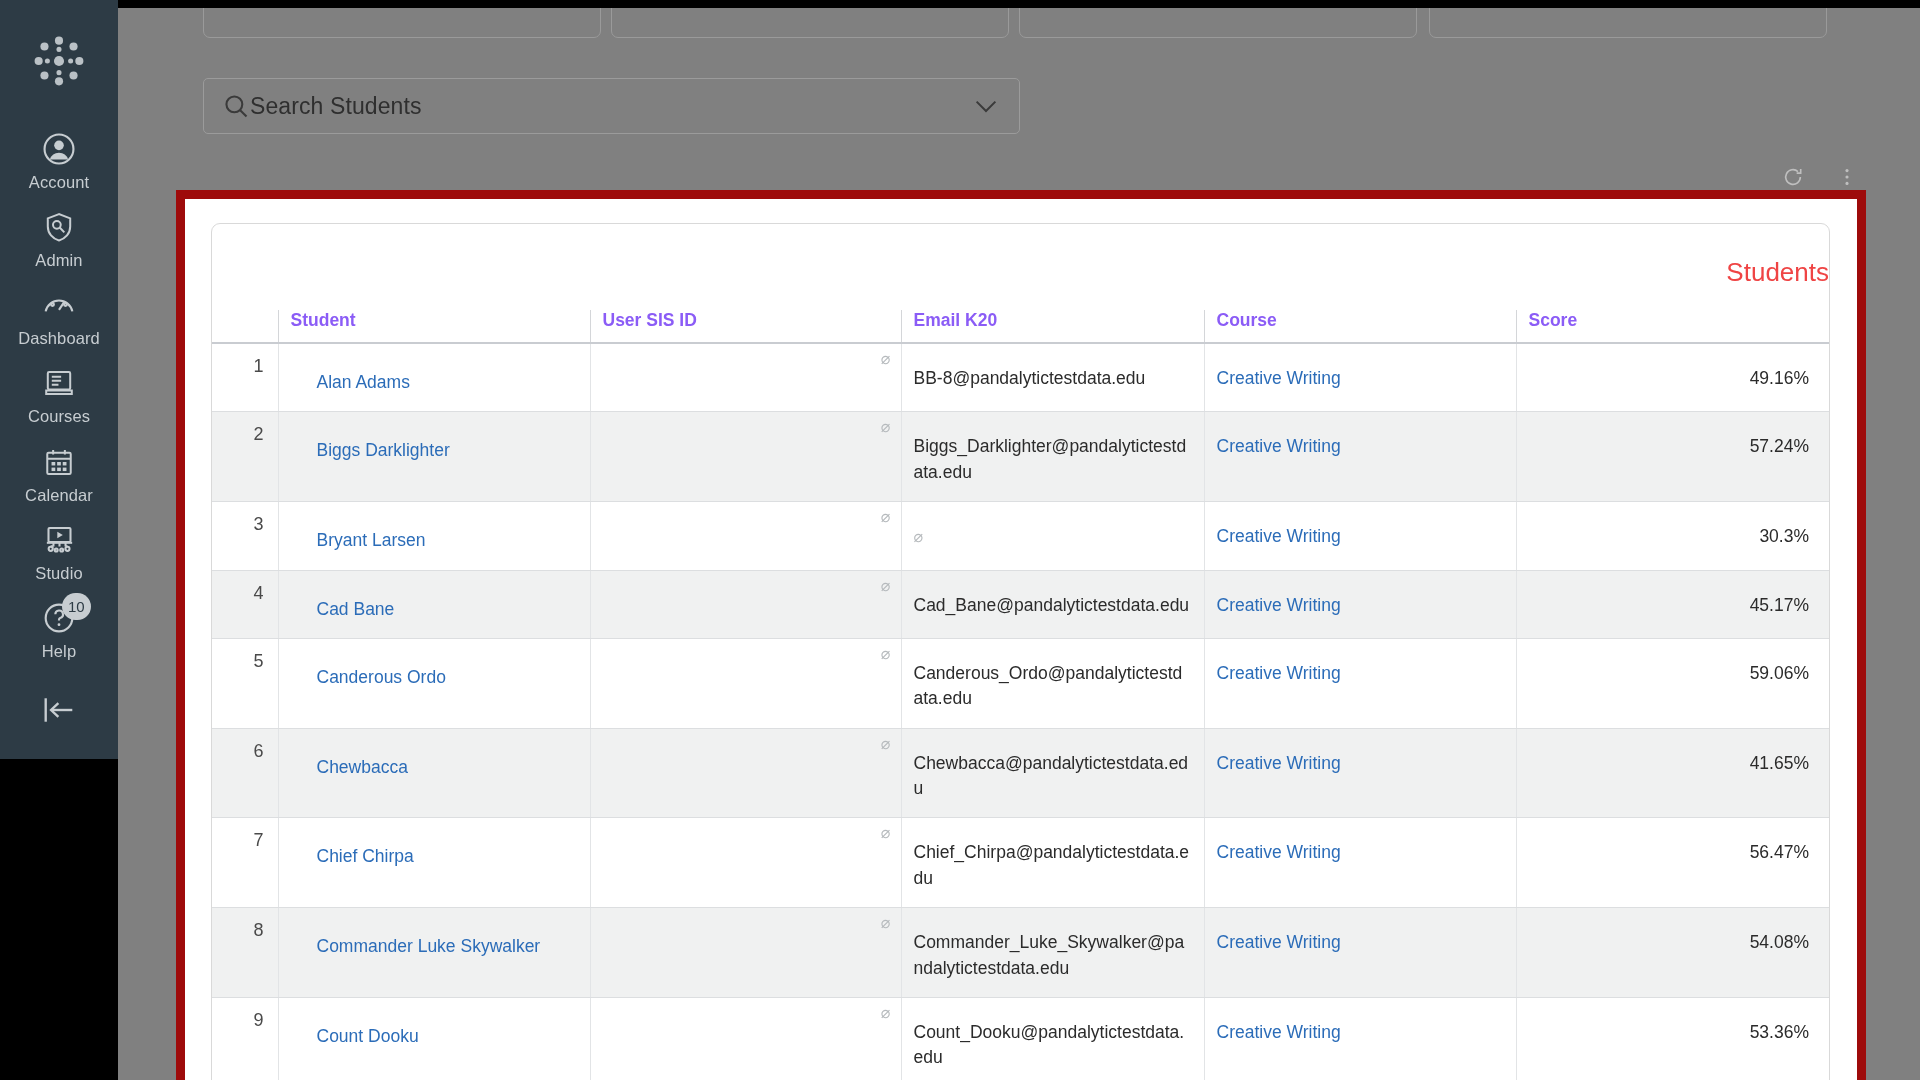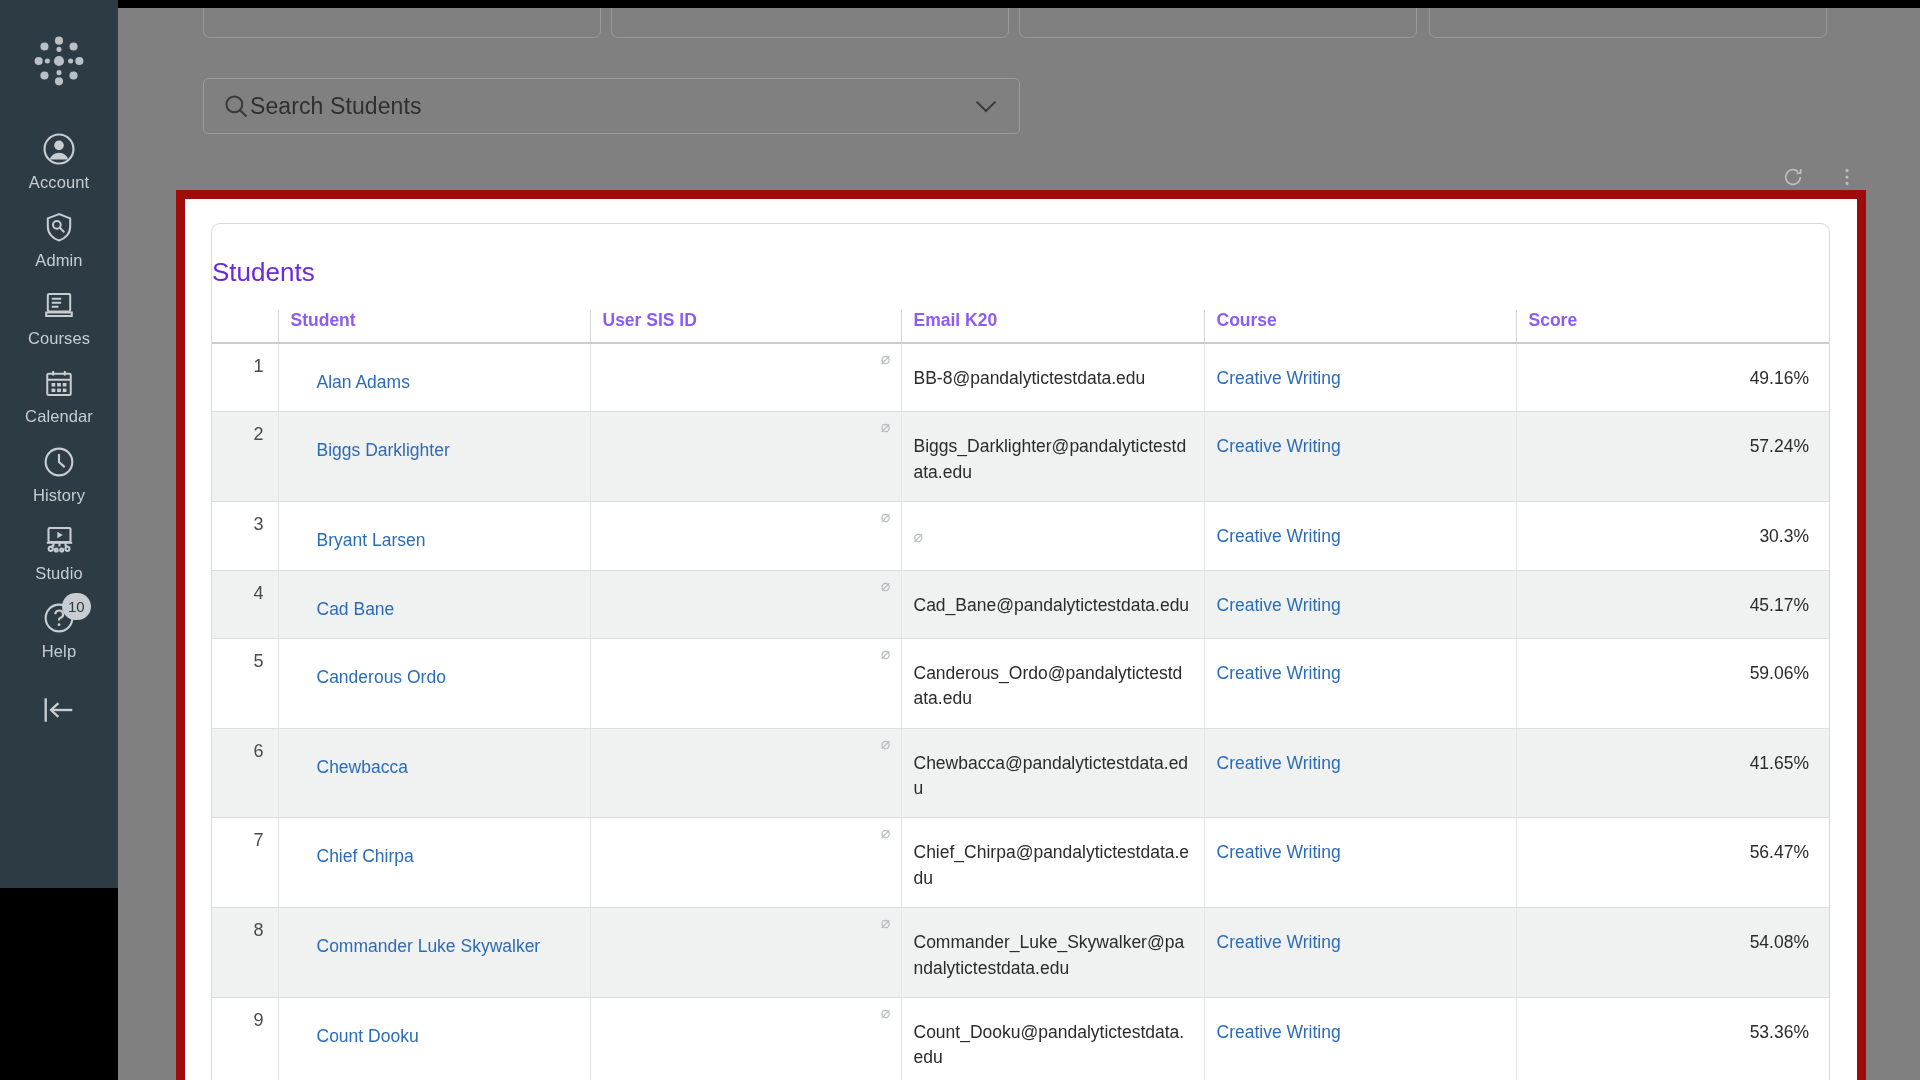--- a/index.html
+++ b/index.html
@@ -14,21 +14,21 @@
   }
 
   
   .top-black {
     position:absolute; top:0; left:0; width:1920px; height:8px;
     background:#000;
   }
 
   
   .globalnav {
-    position:absolute; left:0; top:0; width:118px; height:888px;
+    position:absolute; left:0; top:0; width:118px; height:759px;
     background:#2D3B45;
     display:flex; flex-direction:column; align-items:center;
     padding-top:30px;
     overflow:hidden;
   }
   .nav-logo { width:62px; height:62px; margin-bottom:30px; opacity:.92; }
   .nav-item {
     width:118px; display:flex; flex-direction:column; align-items:center;
     padding:7px 0 9px 0; text-decoration:none; position:relative;
   }
@@ -101,21 +101,21 @@
 
   
   .card {
     position:absolute; left:26px; top:24px;
     width:1619px; height:1000px;
     background:#fff;
     border:1px solid #D9D9D9; border-radius:9px;
     overflow:hidden;
   }
   .card-title {
-    text-align:left; font-size:26px; color:#6d28d9;
+    text-align:right; font-size:26px; color:#ef4444;
     padding:33px 0 22px 0; font-weight:400;
   }
 
   table.rep { width:100%; border-collapse:collapse; table-layout:fixed; }
   table.rep th {
     font-size:17.5px; font-weight:700; color:#8b5cf6;
     text-align:left; padding:0 0 11px 12px;
     border-bottom:2px solid #c9ccd1;
     border-left:1px solid #d4d6d9;
     vertical-align:bottom;
@@ -198,20 +198,31 @@
       <span class="ico">
         <svg viewBox="0 0 24 24" width="32" height="32" fill="none" stroke="currentColor" stroke-width="1.5">
           <path d="M12 2.3 3.6 5.5v6.1c0 5.2 3.6 9.3 8.4 10.5 4.8-1.2 8.4-5.3 8.4-10.5V5.5z"></path>
           <circle cx="10.4" cy="10.4" r="2.9"></circle>
           <path d="M12.5 12.4 16 16"></path>
         </svg>
       </span>
       <span class="lbl">Admin</span>
     </a>
 
+    <a class="nav-item">
+      <span class="ico">
+        <svg viewBox="0 0 24 24" width="34" height="34" fill="none" stroke="currentColor" stroke-width="1.5">
+          <path d="M2.6 16.5a9.6 9.6 0 0 1 18.8 0"></path>
+          <path d="M12 15.4 15.8 9.6"></path>
+          <circle cx="7.4" cy="11.6" r="1"></circle>
+            <circle cx="16.6" cy="11.6" r="1"></circle>
+        </svg>
+      </span>
+      <span class="lbl">Dashboard</span>
+    </a>
 
     <a class="nav-item">
       <span class="ico">
         <svg viewBox="0 0 24 24" width="32" height="32" fill="none" stroke="currentColor" stroke-width="1.5">
           <rect x="3.6" y="3.8" width="16.8" height="13" rx="1"></rect>
           <path d="M6.6 7.3h7M6.6 10.3h7M6.6 13.3h5"></path>
           <path d="M2.4 17.6h19.2v2.6H2.4z"></path>
         </svg>
       </span>
       <span class="lbl">Courses</span>
@@ -227,29 +238,20 @@
           <rect x="14.8" y="12" width="2.8" height="2.6" fill="currentColor" stroke="none"></rect>
           <rect x="6.4" y="16.2" width="2.8" height="2.6" fill="currentColor" stroke="none"></rect>
           <rect x="10.6" y="16.2" width="2.8" height="2.6" fill="currentColor" stroke="none"></rect>
           <rect x="14.8" y="16.2" width="2.8" height="2.6" fill="currentColor" stroke="none"></rect>
         </svg>
       </span>
       <span class="lbl">Calendar</span>
     </a>
 
 
-    <a class="nav-item">
-      <span class="ico">
-        <svg viewBox="0 0 24 24" width="34" height="34" fill="none" stroke="currentColor" stroke-width="1.5">
-          <circle cx="12" cy="12" r="9.4"></circle>
-          <path d="M12 6.4V12l4 3.6"></path>
-        </svg>
-      </span>
-      <span class="lbl">History</span>
-    </a>
 
     <a class="nav-item">
       <span class="ico">
         <svg viewBox="0 0 24 24" width="33" height="33" fill="none" stroke="currentColor" stroke-width="1.5">
           <rect x="4" y="3.6" width="16" height="10.2" rx="0.8"></rect>
           <path d="M10.4 6.4 14.4 8.7l-4 2.3z" fill="currentColor" stroke="none"></path>
           <path d="M2.8 14.4h18.4"></path>
           <path d="M7.6 14.4v2.6M12 14.4v2.6M16.4 14.4v2.6"></path>
           <circle cx="5.6" cy="18.8" r="1.5"></circle>
             <circle cx="9.6" cy="19.6" r="1.1"></circle>

